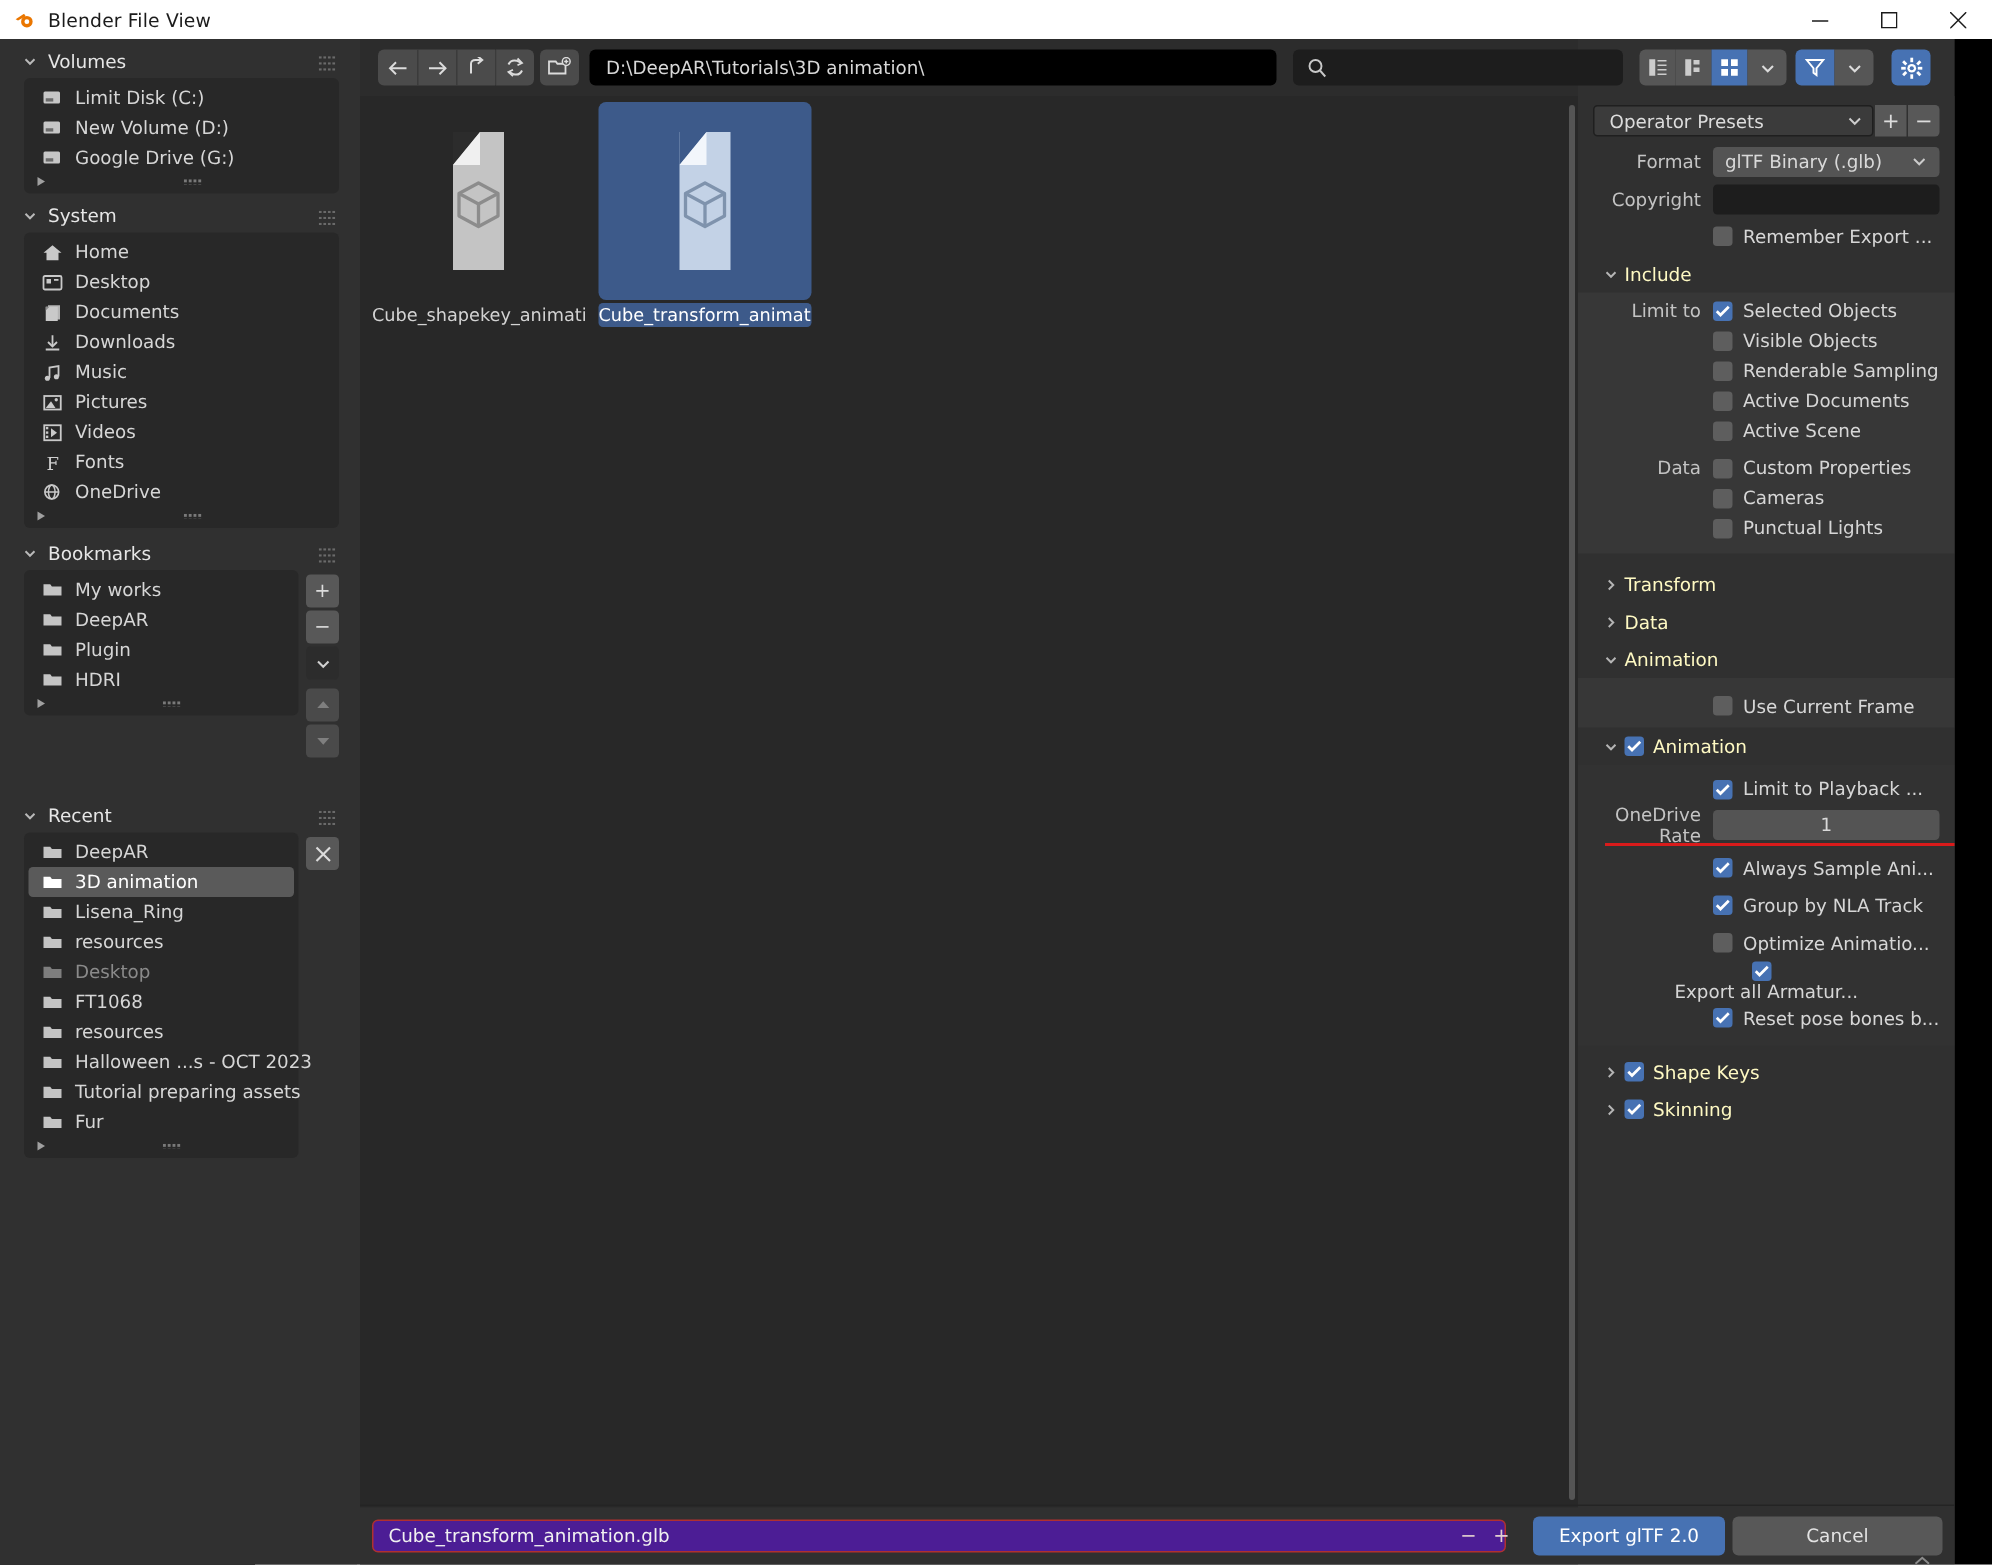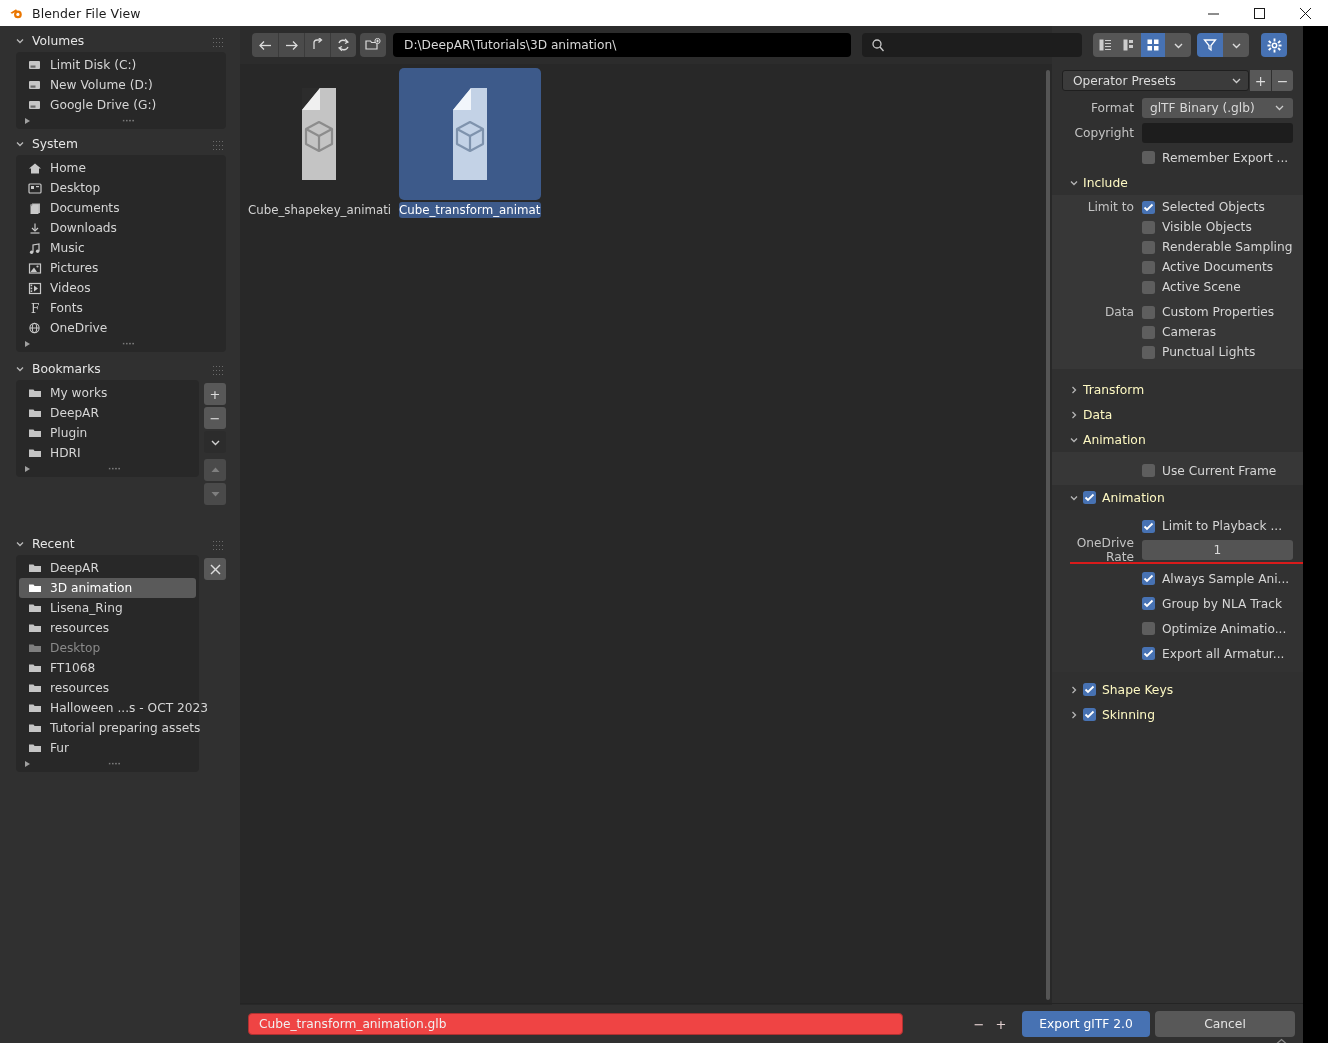--- a/index.html
+++ b/index.html
@@ -193,22 +193,22 @@
   .band2 { background: #323232; }
   .redline {
     position: absolute; left: 18px; top: 0; width: 270px; height: 2px; background: #d91b1b;
   }
 
   
   .bottombar {
     position: absolute; left: 240px; top: 979px; width: 1063px; height: 38px; background: #303030;
   }
   .namefield {
-    position: absolute; left: 8px; top: 8px; width: 655px; height: 22px;
-    background: #ef4444; border: 1px solid #b03030; border-radius: 4px;
+    position: absolute; left: 8px; top: 8px; width: 756px; height: 22px;
+    background: #4c1d95; border: 1px solid #b03030; border-radius: 4px;
     display: flex; align-items: center; color: #f0f0f0; font-size: 12.2px; padding-left: 10px;
   }
   .stepper {
     position: absolute; left: 728px; top: 8px; width: 44px; height: 22px;
     display: flex; align-items: center; justify-content: space-around; color: #e2cfcf; font-size: 13px;
   }
   .btn-export {
     position: absolute; left: 782px; top: 6px; width: 128px; height: 26px; background: #4772b3;
     border-radius: 4px; display: flex; align-items: center; justify-content: center;
     color: #ffffff; font-size: 12.3px;
@@ -951,28 +951,37 @@
                 <path d="M1.5 4.5 L4 7 L9.5 1.5" fill="none" stroke="#fff" stroke-width="1.8"></path>
               </svg>
           </span>
           <span class="cb-text">Group by NLA Track</span>
         </div>
         <div class="cb-row" style="height:25px;">
           <span class="pad"></span>
           <span class="cbox"></span>
           <span class="cb-text">Optimize Animatio...</span>
         </div>
-        <div class="cb-row" style="height:25px;">
+        <div class="cb-row" style="height:25px;flex-direction:column;">
           <span class="pad"></span>
           <span class="cbox on">
             <svg width="11" height="9" viewBox="0 0 11 9">
                 <path d="M1.5 4.5 L4 7 L9.5 1.5" fill="none" stroke="#fff" stroke-width="1.8"></path>
               </svg>
           </span>
           <span class="cb-text">Export all Armatur...</span>
+        </div>
+        <div class="cb-row" style="height:25px;">
+          <span class="pad"></span>
+          <span class="cbox on">
+            <svg width="11" height="9" viewBox="0 0 11 9">
+                <path d="M1.5 4.5 L4 7 L9.5 1.5" fill="none" stroke="#fff" stroke-width="1.8"></path>
+              </svg>
+          </span>
+          <span class="cb-text">Reset pose bones b...</span>
         </div>
       </div>
 
       <div class="sect-head" style="margin-top:5px;">
         <span class="ch">
           <svg width="10" height="10" viewBox="0 0 10 10">
               <path d="M3.5 2 L6.5 5 L3.5 8" fill="none" stroke="#b5b5b5" stroke-width="1.3"></path>
             </svg>
         </span>
         <span class="cbox on" style="margin-right:6px;">

